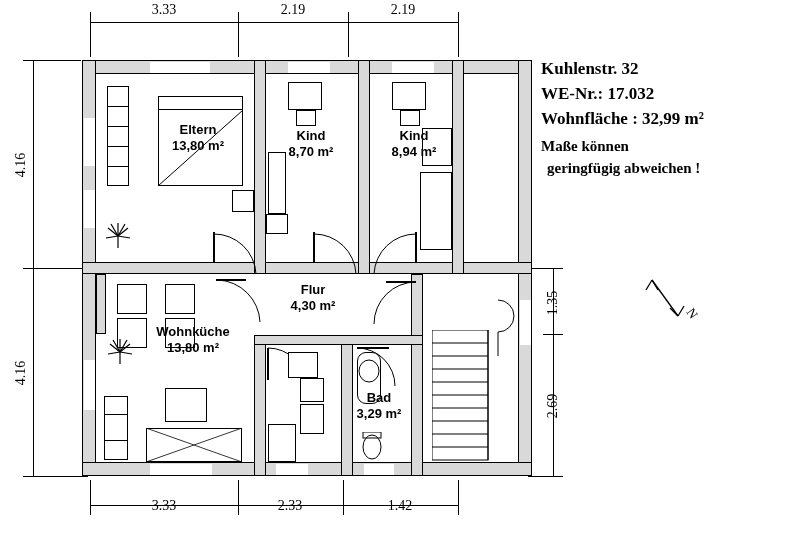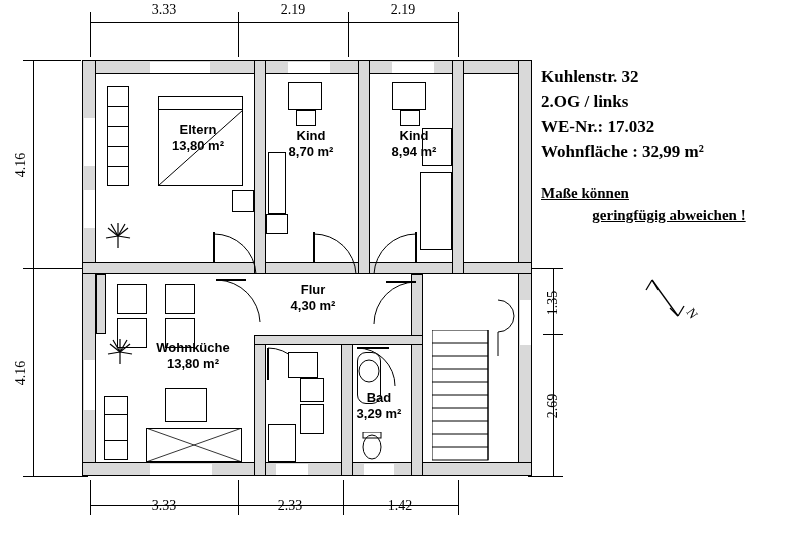--- a/index.html
+++ b/index.html
@@ -71,37 +71,36 @@
     font-size: 14px;
     color: #000;
     white-space: nowrap;
     transform-origin: center center;
   }
 
   
   #info {
     position: absolute;
     left: 541px;
-    top: 64px;
+    top: 56px;
     width: 250px;
     font-family: "Liberation Serif", serif;
     color: #000;
   }
   #info .line {
     font-size: 17px;
     font-weight: bold;
     line-height: 25px;
     white-space: nowrap;
   }
   #info .note {
-    margin-top: 18px;
-    text-decoration: underline;
+    margin-top: 4px;
   }
   #info .note .line { font-size: 15px; line-height: 22px; }
-  #info .note .line.indent { padding-left: 6px; text-align: center; }
+  #info .note .line.indent { padding-left: 6px; }
 </style>
 </head>
 <body>
 
 <div id="root">
 
   <div class="hline" style="left:90px; top:22px; width:368px;"></div>
   <div class="vline" style="left:90px;  top:12px; height:20px;"></div>
   <div class="vline" style="left:238px; top:12px; height:20px;"></div>
   <div class="vline" style="left:348px; top:12px; height:20px;"></div>
@@ -292,21 +291,21 @@
       <line x1="14" y1="14" x2="4" y2="6"></line>
       <line x1="14" y1="14" x2="24" y2="6"></line>
       <line x1="14" y1="14" x2="2" y2="16"></line>
       <line x1="14" y1="14" x2="26" y2="16"></line>
       <line x1="14" y1="14" x2="7" y2="2"></line>
       <line x1="14" y1="14" x2="21" y2="2"></line>
       <line x1="14" y1="14" x2="14" y2="1"></line>
     </g>
   </svg>
 
-  <div class="room-label" style="left:128px; top:340px; width:130px;">
+  <div class="room-label" style="left:128px; top:324px; width:130px;">
     <span class="nm">Wohnküche</span>
     <span class="ar">13,80 m²</span>
   </div>
 
   <div class="furn" style="left:288px; top:352px; width:30px; height:26px;"></div>
   <div class="furn" style="left:300px; top:378px; width:24px; height:24px;"></div>
   <div class="furn" style="left:268px; top:424px; width:28px; height:38px;"></div>
   <div class="furn" style="left:300px; top:404px; width:24px; height:30px;"></div>
 
 
@@ -344,21 +343,20 @@
     </g>
   </svg>
 
   <svg class="abs" style="left:478px; top:298px; width:40px; height:60px;">
     <path d="M 20 2 A 16 16 0 0 1 20 34" fill="none" stroke="#000" stroke-width="1"></path>
     <line x1="20" y1="34" x2="20" y2="58" stroke="#000" stroke-width="1"></line>
   </svg>
 
   <div id="info">
     <div class="line">Kuhlenstr. 32</div>
-    <div class="line">2.OG / links</div>
     <div class="line">WE-Nr.: 17.032</div>
     <div class="line">Wohnfläche : 32,99 m²</div>
     <div class="note">
       <div class="line">Maße können</div>
       <div class="line indent">geringfügig abweichen !</div>
     </div>
   </div>
 
   <svg class="abs" style="left:644px; top:276px; width:56px; height:48px;">
     <g stroke="#000" stroke-width="1.3" fill="none">

